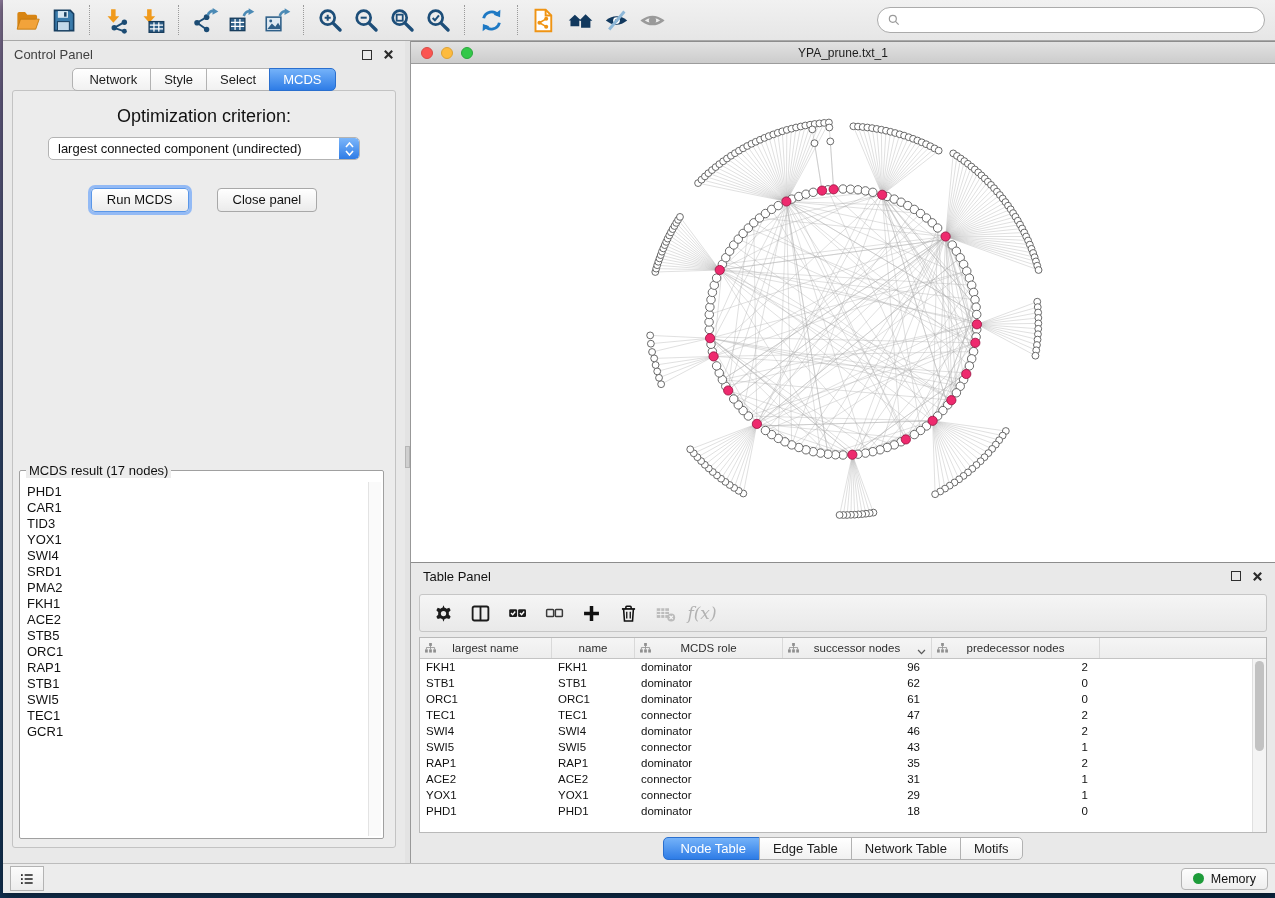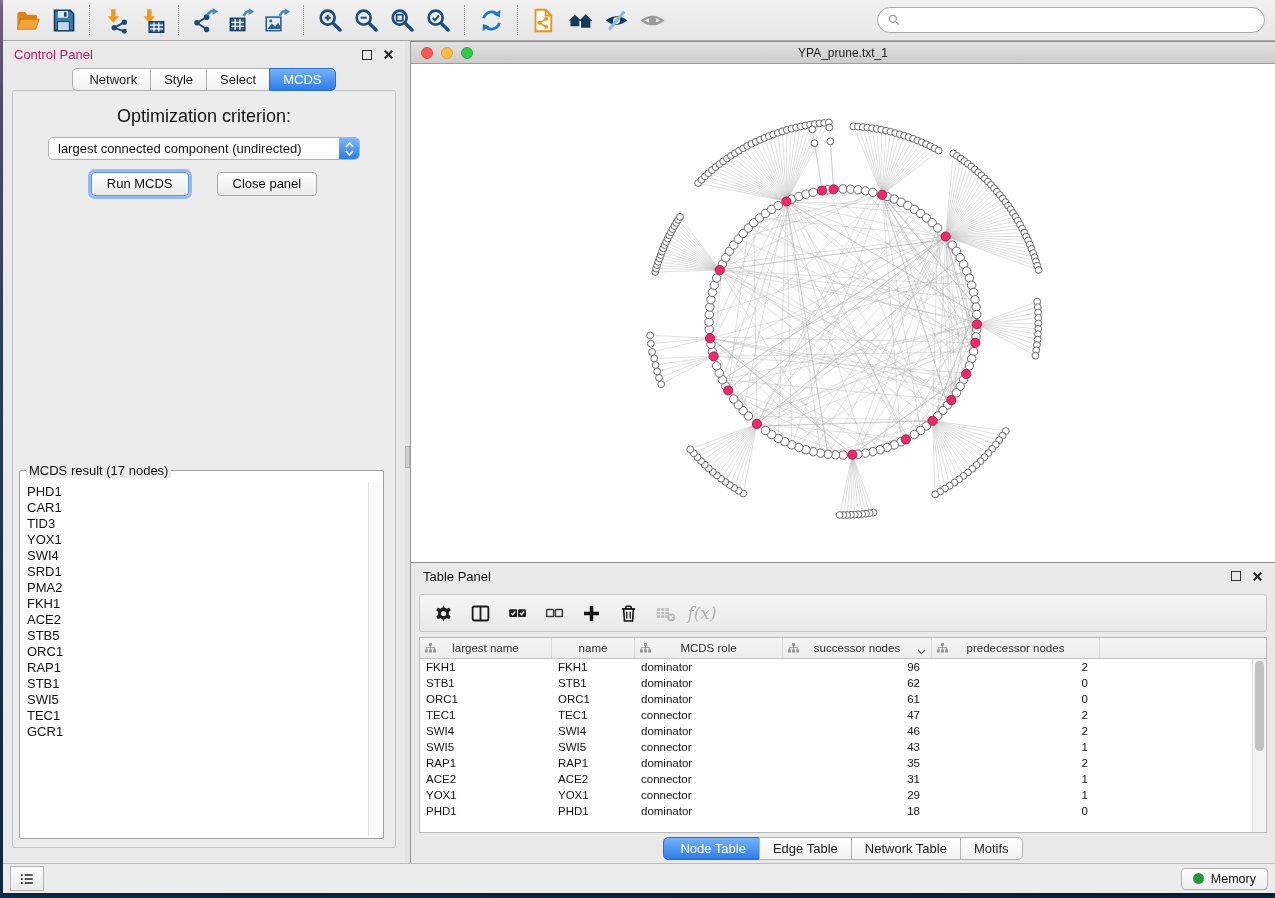--- a/index.html
+++ b/index.html
@@ -20,36 +20,36 @@
   .search input{border:none;outline:none;flex:1;height:20px;font-size:13px;background:transparent;padding:0 8px 0 5px;font-family:"Liberation Sans",sans-serif;}
 
   
   .main{position:absolute;top:41px;left:0;right:0;bottom:30px;display:flex;}
   .control-panel{width:402px;background:#e9e9e9;display:flex;flex-direction:column;box-sizing:border-box;}
   .splitter{width:5px;background:#e3e3e3;border-right:1px solid #989898;position:relative;}
   .splitter .grip{position:absolute;top:405px;left:0;width:5px;height:22px;background:#cfcfcf;border:1px solid #b5b5b5;box-sizing:border-box;}
   .right{flex:1;display:flex;flex-direction:column;min-width:0;}
 
   
-  .cp-title{height:27px;display:flex;align-items:center;padding:0 11px;font-size:13px;color:#be185d;}
+  .cp-title{height:27px;display:flex;align-items:center;padding:0 11px;font-size:13px;color:#404040;}
   .win-btns{margin-left:auto;display:flex;gap:11px;align-items:center;}
   .float-ic{width:10px;height:10px;border:1.6px solid #2e2e2e;box-sizing:border-box;}
   .close-ic svg{width:11px;height:11px;display:block;}
   .cp-tabs,.tp-tabs{display:flex;justify-content:center;position:relative;z-index:2;}
   .cp-tabs{margin-bottom:-1px;}
   .tab{background:linear-gradient(#ffffff,#f1f1f1);border:1px solid #b2b2b2;margin-left:-1px;padding:3px 13px;font-size:13px;color:#1c1c1c;cursor:default;line-height:15px;}
   .tab:first-child{border-radius:5px 0 0 5px;margin-left:0;padding-left:16px;}
   .tab:last-child{border-radius:0 5px 5px 0;}
   .tab.active{background:linear-gradient(#74b2f9,#2e7ce6);border-color:#2a6fce;color:#fff;}
   .cp-content{flex:1;margin:0 9px 15px 9px;background:#ececec;border:1px solid #c3c3c3;border-radius:3px;position:relative;padding-top:15px;}
   .opt-label{text-align:center;font-size:18px;color:#111;}
   .cp-select{margin:10px auto 0 auto;width:312px;height:23px;background:#fff;border:1px solid #b3b3b3;border-radius:5px;display:flex;align-items:center;box-sizing:border-box;overflow:hidden;}
   .cp-select .val{flex:1;font-size:13px;padding:0 9px;white-space:nowrap;color:#111;}
   .stepper{width:20px;align-self:stretch;background:linear-gradient(#7cb6fa,#2e7ce6);display:flex;flex-direction:column;align-items:center;justify-content:center;gap:2px;border-radius:0 4px 4px 0;}
-  .cp-btnrow{display:flex;justify-content:center;gap:28px;margin-top:12px;}
+  .cp-btnrow{display:flex;justify-content:center;gap:28px;margin-top:28px;}
   .btn{background:linear-gradient(#ffffff,#ebebeb);border:1px solid #a8a8a8;border-radius:4px;padding:3px 15px;font-size:13px;color:#111;line-height:16px;}
   .btn.focused{box-shadow:0 0 0 3px rgba(88,153,251,.6);border-color:#5a97e8;}
   fieldset.result{position:absolute;left:6px;right:11px;top:372px;bottom:8px;margin:0;padding:1px;border:1px solid #a0a0a0;border-radius:2px;background:#fff;}
   fieldset.result legend{font-size:13px;color:#111;background:#ececec;padding:0 3px;margin-left:5px;}
   .result-list{position:absolute;left:2px;right:2px;top:4px;bottom:2px;overflow:hidden;padding:2px 0 0 5px;}
   .result-list .item{font-size:13px;line-height:16px;color:#111;}
   .result-scroll{position:absolute;right:2px;top:4px;bottom:2px;width:12px;background:#fafafa;border-left:1px solid #e3e3e3;}
 
   
   .net-frame{height:522px;display:flex;flex-direction:column;border-bottom:1px solid #8d8d8d;box-sizing:border-box;}

